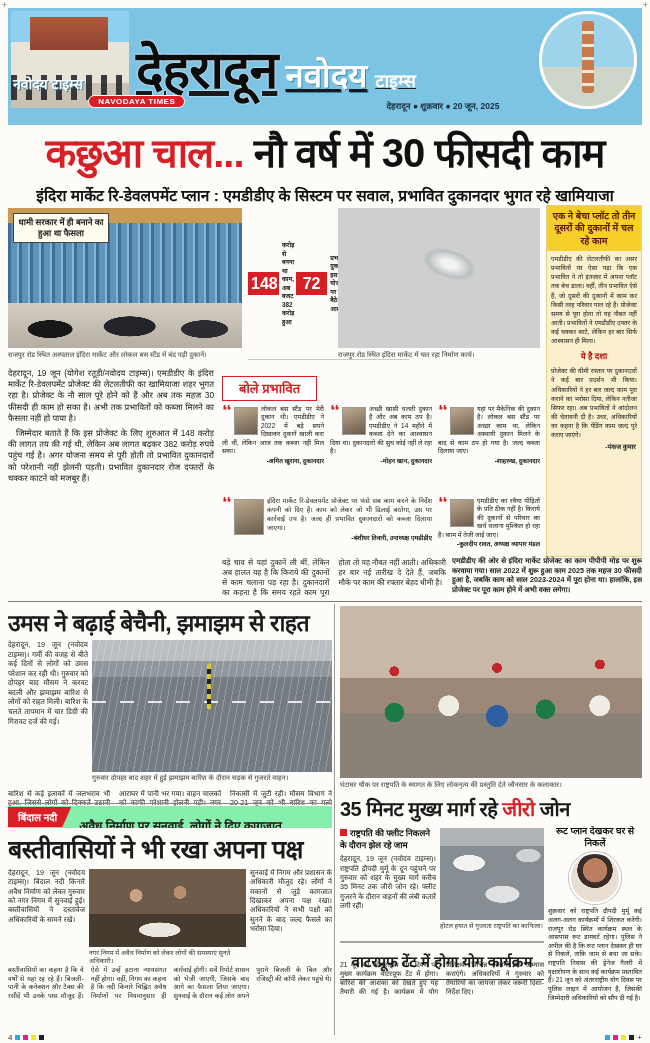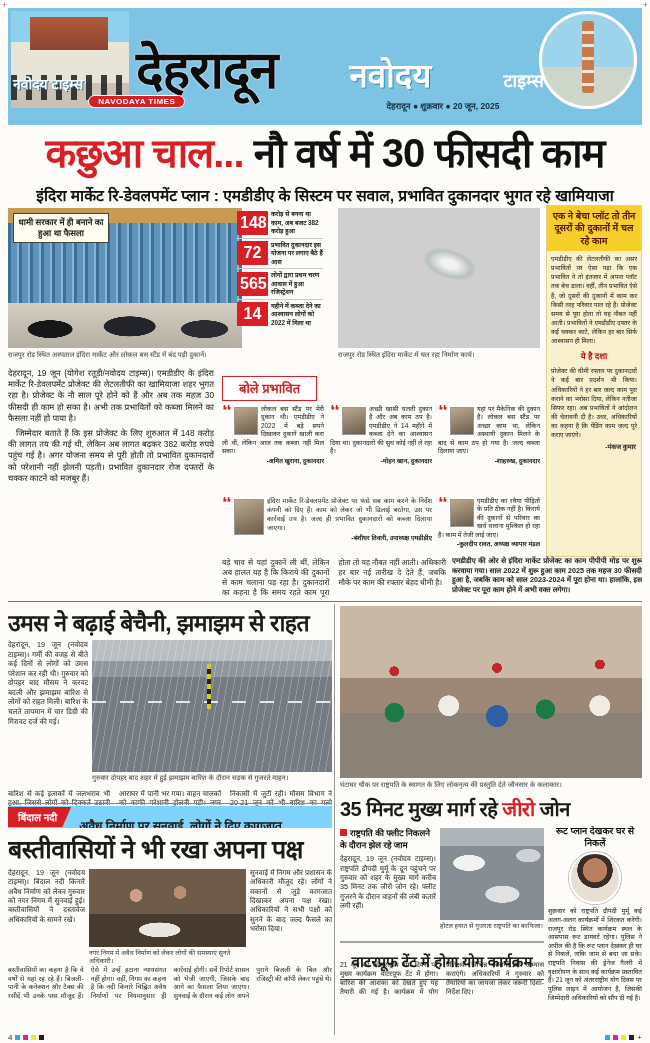--- a/index.html
+++ b/index.html
@@ -22,21 +22,21 @@
   .masthead { left:8px; top:8px; width:634px; height:117px; background:#7cc3e4; overflow:hidden; }
   .ph { position:absolute; overflow:hidden; background:#cfcfcf; }
   .ph-parade { left:3px; top:3px; width:118px; height:97px;
     background:
       linear-gradient(180deg,#8fd0ef 0 32%,#e9e4d8 32% 74%,#c9c2b4 74%);
   }
   .ph-parade::before { content:""; position:absolute; left:16%; top:6%; width:66%; height:34%;
     background:linear-gradient(#b05a3c,#8e4430); box-shadow:28px -4px 0 -18px #b05a3c; }
   .ph-parade::after { content:""; position:absolute; left:0; bottom:8%; width:100%; height:26%;
     background:repeating-linear-gradient(90deg,#1d1d22 0 6px,transparent 6px 15px); opacity:.85; }
-  .brandwrap { left:128px; top:8px; width:408px; height:80px; display:flex; align-items:flex-end; justify-content:space-between; gap:8px; white-space:nowrap; }
+  .brandwrap { left:128px; top:8px; width:408px; height:80px; display:flex; align-items:flex-end; justify-content:flex-start; gap:8px; white-space:nowrap;text-decoration:underline; }
   .brand-city { font-size:52px; font-weight:900; color:#0c0c0c; text-shadow:0 0 2px #fff,0 0 1px #fff; letter-spacing:-1px; line-height:1; }
   .brand-name { font-size:33px; font-weight:900; color:#fff; line-height:1.25; text-shadow:1px 1px 0 #3a88ad; }
   .brand-suffix { font-size:18px; font-weight:700; color:#fff; line-height:1.6; }
   .dateline { left:330px; top:92px; width:210px; text-align:center; font-size:8.5px; font-weight:700; color:#15303c; }
   .ph-tower { right:5px; top:3px; width:98px; height:98px; border-radius:50%; border:3px solid #fff;
     background:linear-gradient(180deg,#9ed3ec 0 58%,#cdd6c8 58%); }
   .ph-tower::before { content:""; position:absolute; left:44%; top:8%; width:13%; height:78%;
     background:repeating-linear-gradient(180deg,#c97a4a 0 10px,#efe6da 10px 13px); border-radius:3px; }
   .mast-logo { left:5px; bottom:17px; display:flex; align-items:center; gap:5px; }
   .logo-hindi { font-size:14px; font-weight:900; color:#fff; text-shadow:1px 1px 0 #2d728f; }
@@ -59,21 +59,21 @@
   .ph-shutters::after { content:""; position:absolute; left:0; right:0; bottom:0; height:32%;
     background:
       radial-gradient(ellipse 38px 15px at 18% 58%,#17171a 58%,transparent 60%),
       radial-gradient(ellipse 44px 17px at 52% 52%,#23232a 58%,transparent 60%),
       radial-gradient(ellipse 40px 15px at 84% 58%,#2b2b31 58%,transparent 60%),
       linear-gradient(#d4cdc2,#b5aea2);
   }
   .bubble { position:absolute; left:5px; top:5px; width:96px; background:#fffdf0; border:1px solid #444; border-radius:0;
     font-size:8.5px; font-weight:700; text-align:center; padding:3px 4px; line-height:1.3; color:#222; }
   .cap-a { left:8px; top:351px; width:234px; }
-  .statcol { left:237px; top:208px; width:86px; height:152px; display:flex; flex-direction:column; justify-content:flex-start; }
+  .statcol { left:248px; top:208px; width:86px; height:152px; display:flex; flex-direction:row; justify-content:flex-start; }
   .stat { display:flex; gap:3px; align-items:center; padding:2px 0; border-bottom:1px solid #c9c9c9; }
   .stat:last-child { border-bottom:none; }
   .stat-num { background:#d81f26; color:#fff; font-weight:900; font-size:16px; line-height:1.1; padding:3px 3px; min-width:31px; text-align:center; }
   .stat-txt { font-size:6.3px; font-weight:700; line-height:1.35; color:#222; }
   .ph-drain { left:338px; top:208px; width:202px; height:140px;
     background:linear-gradient(160deg,#7a8894 0%,#9aa4ac 28%,#6b5d4a 44%,#8a7a62 58%,#55ature 0,#5b5348 74%,#776a58 100%); }
   .ph-drain::after { content:""; position:absolute; left:42%; top:30%; width:26%; height:20%;
     background:radial-gradient(ellipse at center,#f3f3f0 20%,#b9c0c2 60%,transparent 75%); transform:rotate(18deg); }
   .cap-b { left:338px; top:351px; width:202px; }
 
@@ -150,21 +150,21 @@
   .route { left:548px; top:826px; width:94px; height:209px; overflow:hidden; }
   .route-head { text-align:center; font-size:9.3px; font-weight:900; line-height:1.25; color:#111; }
   .ph-murmu { position:relative; width:52px; height:52px; border-radius:50%; margin:3px auto; border:2px solid #fff; box-shadow:0 0 0 1px #bbb;
     background:radial-gradient(circle at 50% 34%,#b97f5e 0 30%,#3a2c26 31% 44%,#e8dfd2 45%); }
   .route-body { font-size:6.4px; line-height:1.35; text-align:justify; }
   .yoga-head { left:340px; top:941px; width:204px; text-align:center; font-size:15px; font-weight:900; border-top:2px solid #a3a3a3; border-bottom:1px solid #444; padding:8px 0; white-space:nowrap; overflow:hidden; }
   .yoga-body { left:340px; top:961px; width:204px; height:72px; column-count:2; column-gap:8px; font-size:6.8px; line-height:1.32; }
 
   
   .hr2 { left:8px; top:803px; width:324px; border-top:1px solid #888; }
-  .kicker { left:8px; top:806px; width:324px; height:22px; background:#7dd3fc; display:flex; align-items:center; overflow:hidden; }
+  .kicker { left:8px; top:806px; width:324px; height:22px; background:#86efac; display:flex; align-items:center; overflow:hidden; }
   .kicker-label { background:#d81f26; color:#fff; font-size:10px; font-weight:900; padding:3px 14px 3px 10px;
     clip-path:polygon(0 0,100% 0,86% 100%,0 100%); }
   .kicker-text { font-size:12px; font-weight:700; color:#201a18; padding-left:8px; white-space:nowrap;margin-top:16px; }
   .b-head { left:8px; top:831px; width:324px; font-size:25px; font-weight:900; white-space:nowrap; overflow:hidden; letter-spacing:-.5px; }
   .b-col1 { left:8px; top:869px; width:77px; height:92px; font-size:7.1px; line-height:1.32; }
   .ph-meet { left:89px; top:869px; width:157px; height:78px;
     background:
       radial-gradient(circle 9px at 30% 34%,#caa183 70%,transparent 72%),
       radial-gradient(circle 9px at 58% 30%,#b98f72 70%,transparent 72%),
       radial-gradient(ellipse 34px 12px at 45% 78%,#e9e6df 60%,transparent 62%),

